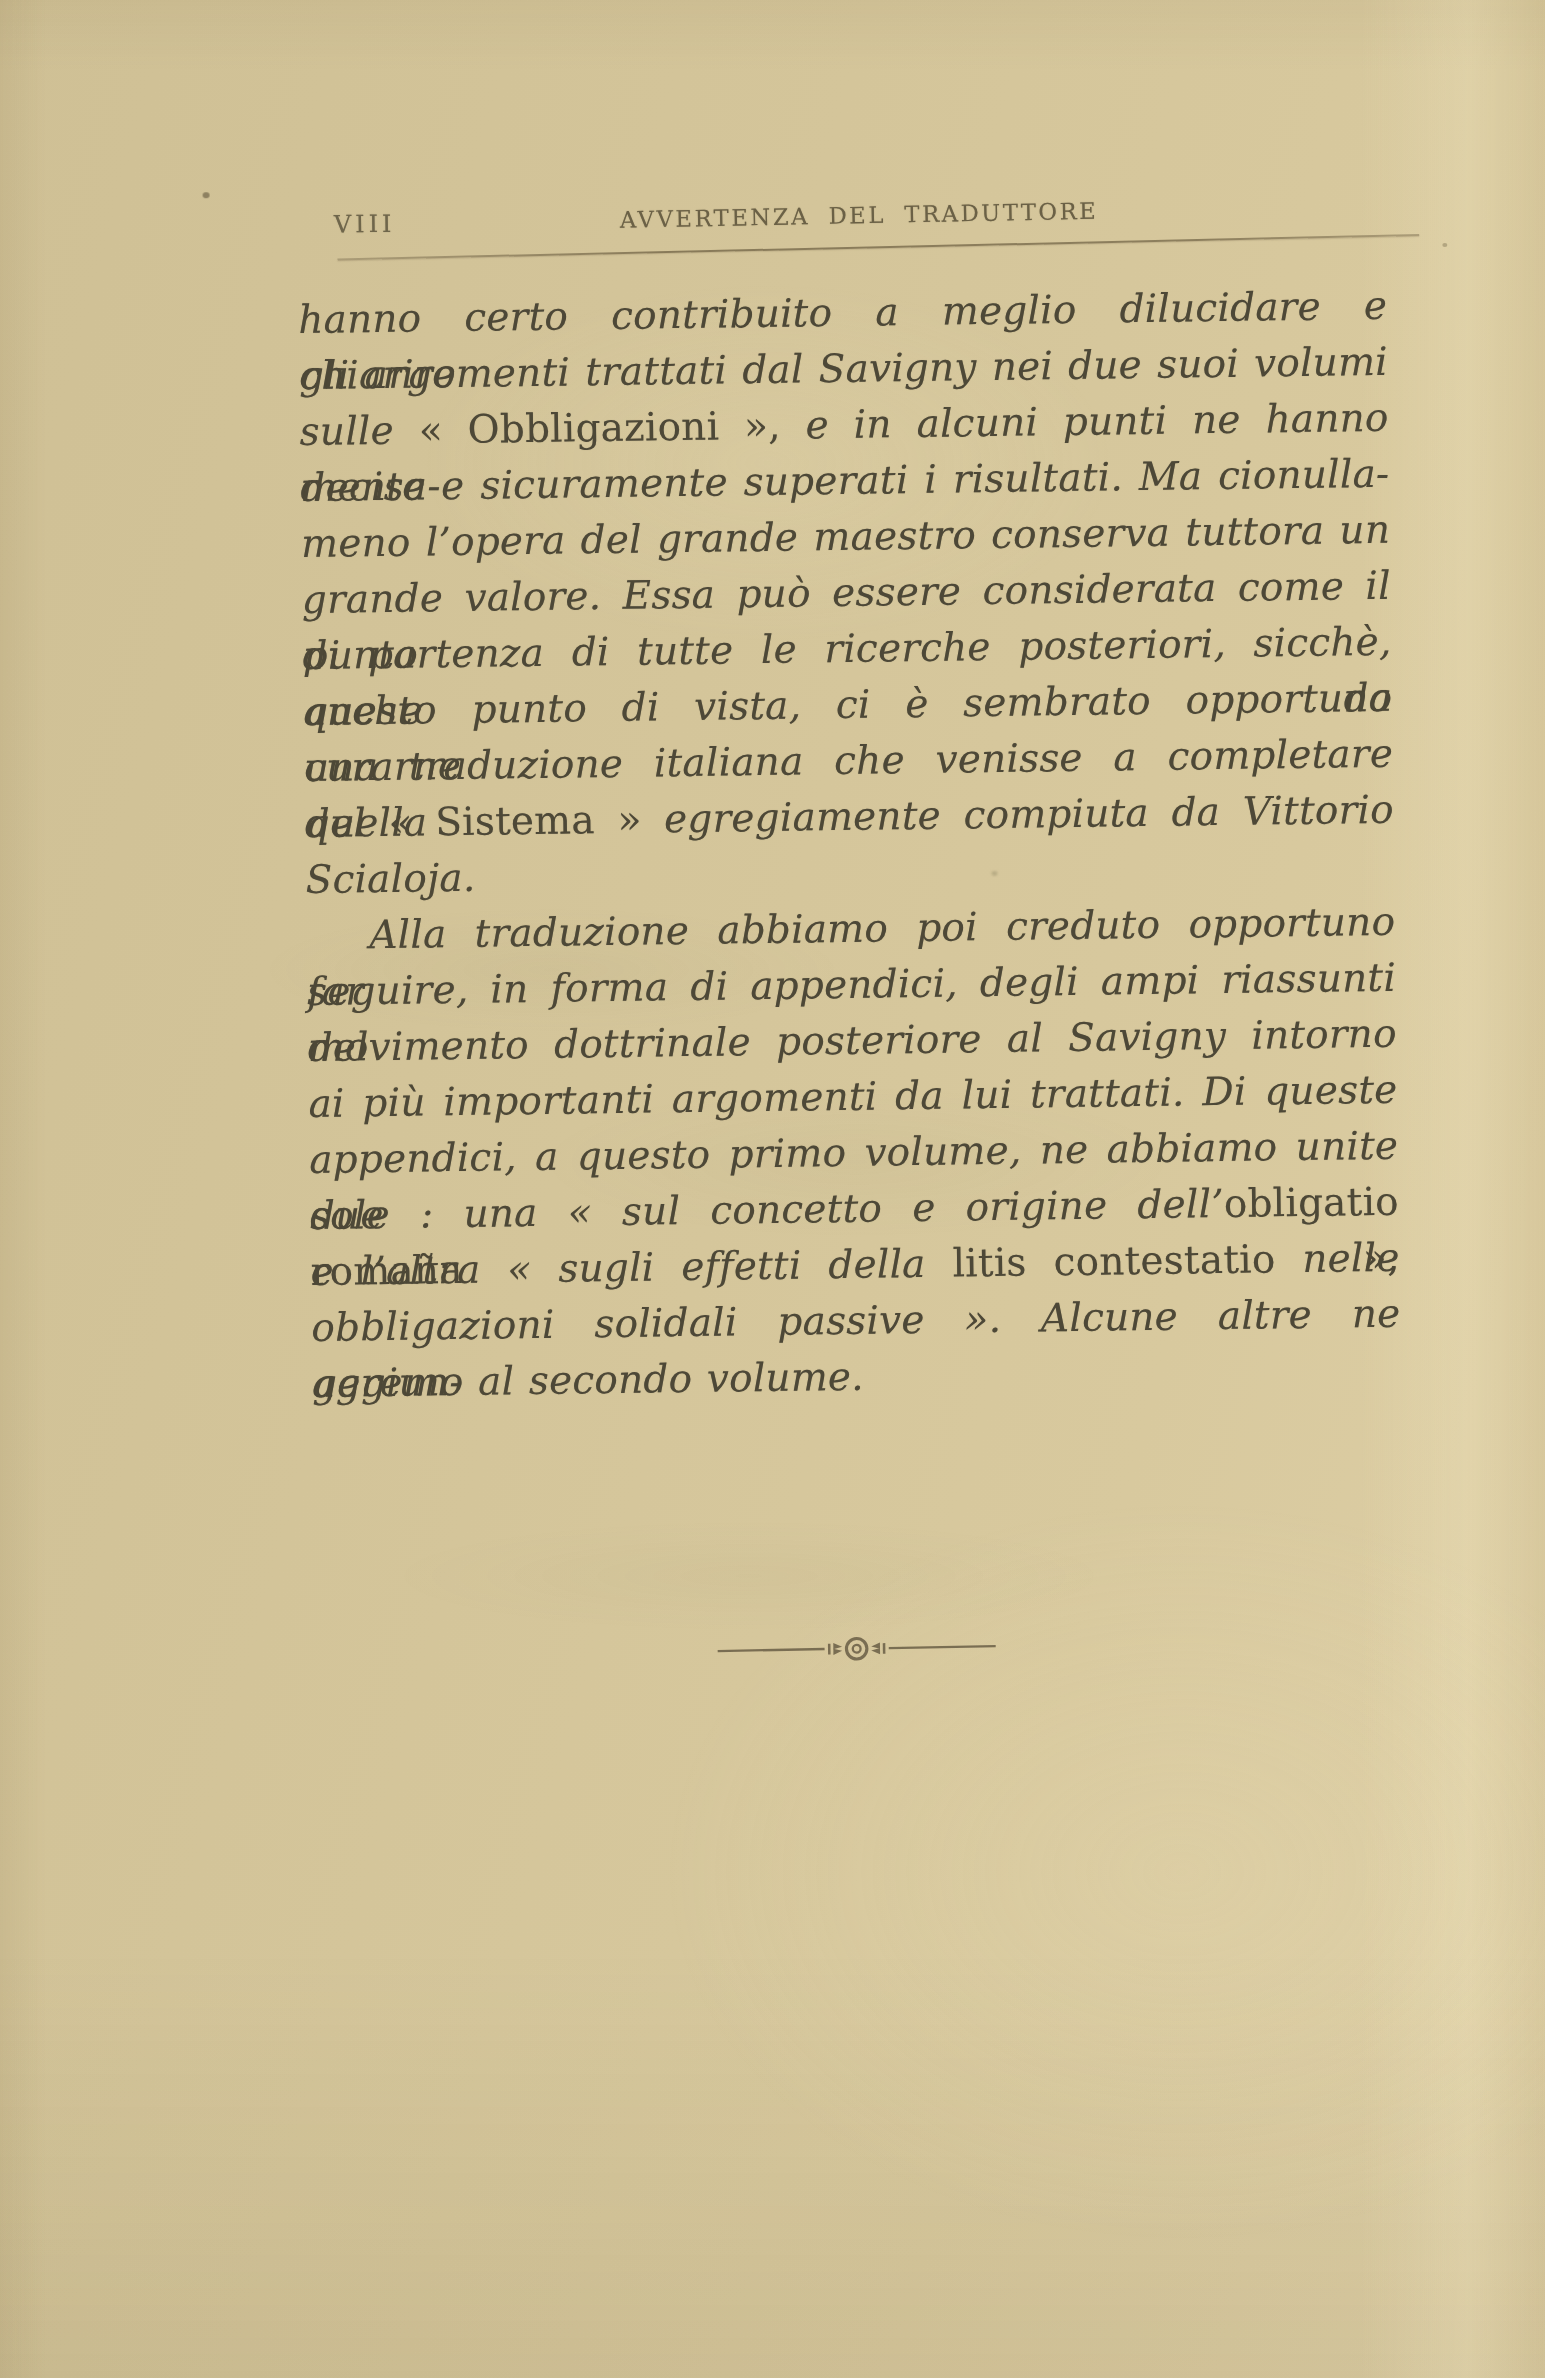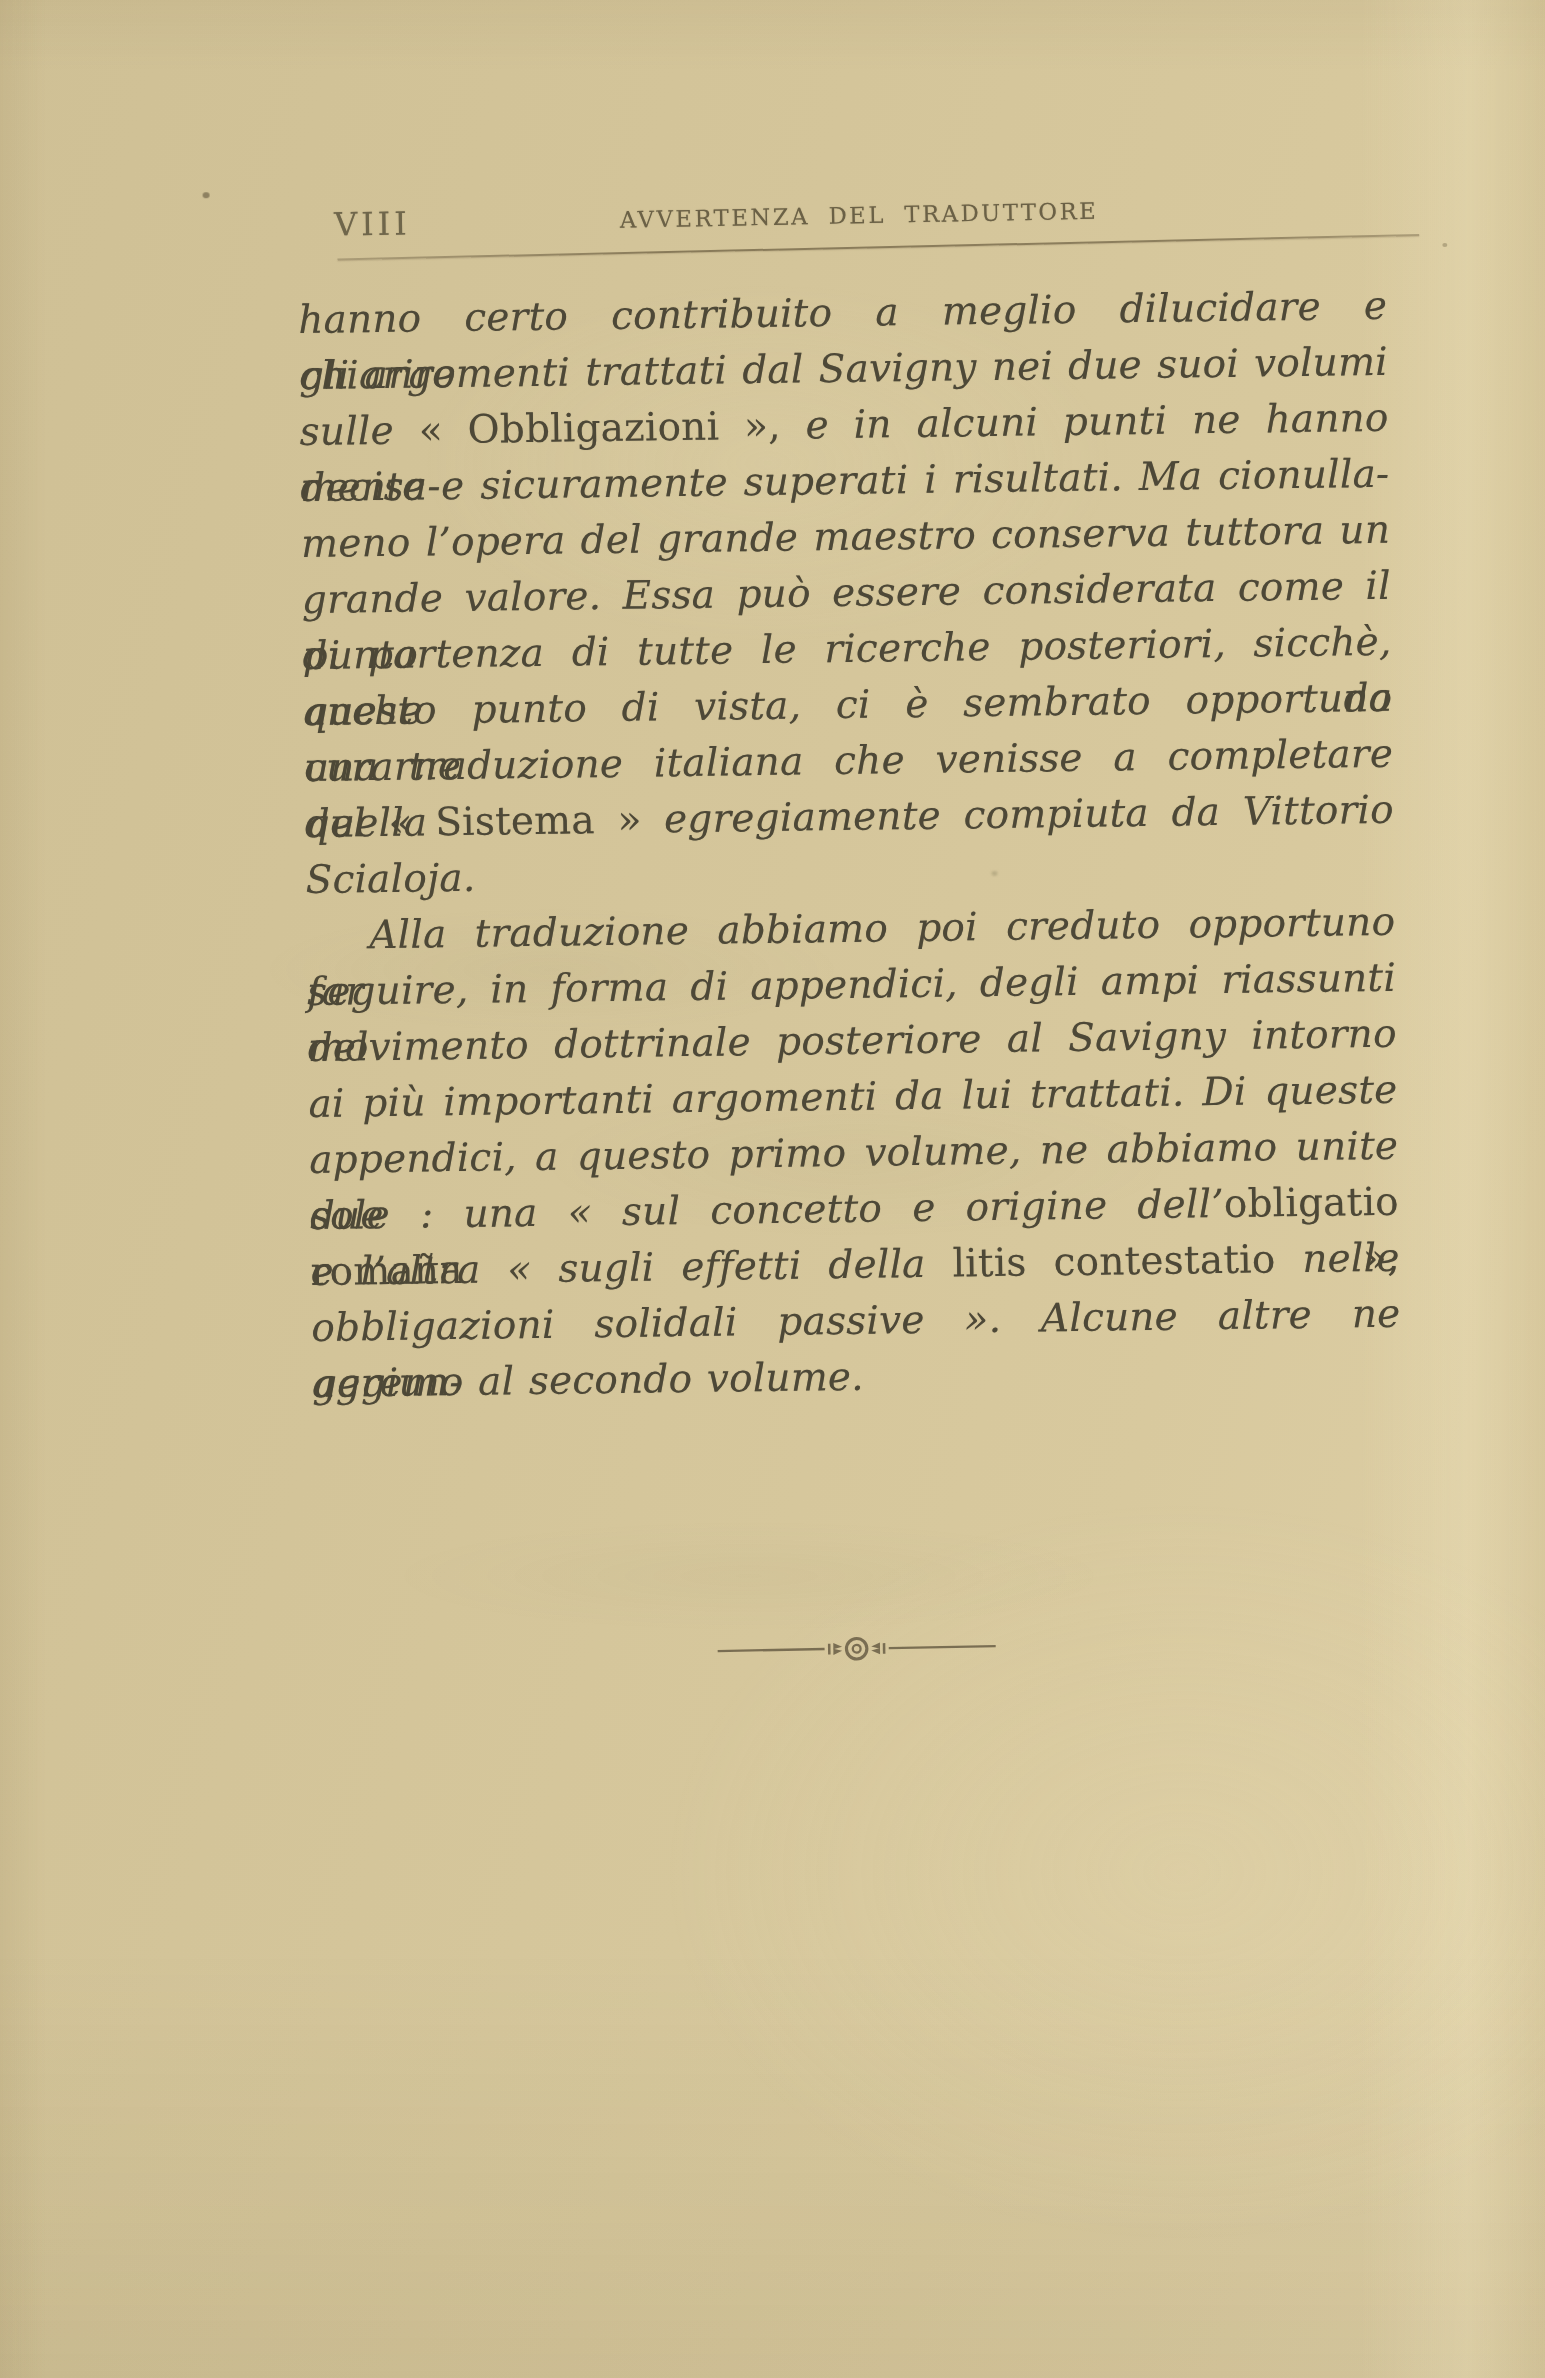--- a/index.html
+++ b/index.html
@@ -18,21 +18,21 @@
   }
   .sheet{position:absolute;inset:0;}
   .content{
     position:absolute;inset:0;
     transform:rotate(-0.75deg);
     transform-origin:305px 837px;
     color:#514b39;
   }
   .page-number{
     position:absolute;left:342px;top:211px;
-    font-size:32px;line-height:28.6px;letter-spacing:3.9px;
+    font-size:24px;line-height:28.6px;letter-spacing:3.9px;
     color:#6f664b;text-shadow:0 0 1px rgba(111,102,75,0.6);
   }
   .running-header{
     position:absolute;left:628px;top:213px;
     font-size:22.7px;line-height:22.7px;letter-spacing:2.5px;word-spacing:8.9px;
     color:#6b6146;text-shadow:0 0 1px rgba(107,97,70,0.55);
     transform:rotate(-0.35deg);transform-origin:left center;white-space:nowrap;
   }
   .header-rule{
     position:absolute;left:345px;top:259px;width:1082px;height:2px;

